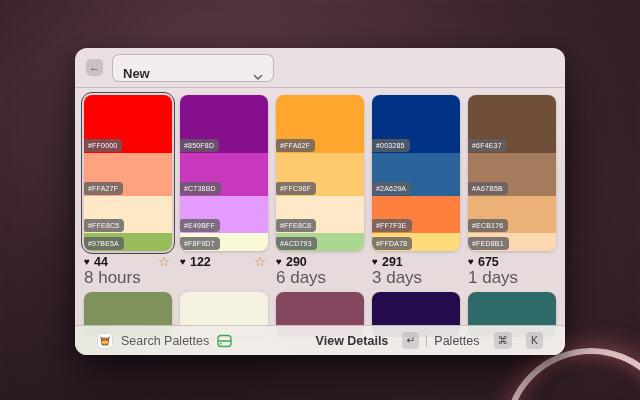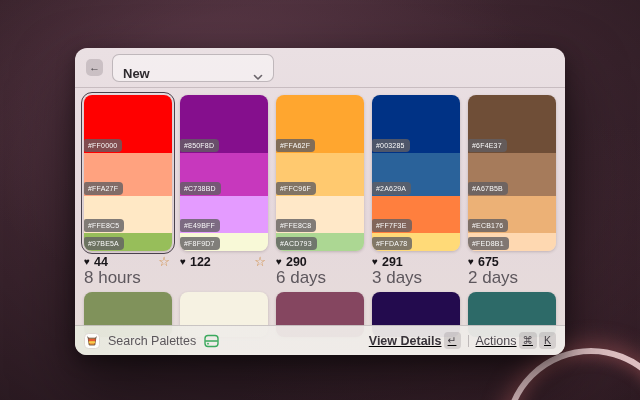--- a/index.html
+++ b/index.html
@@ -59,24 +59,24 @@
   .star { margin-left:auto; margin-right:2px; color:#cf8a3e; font-size:13px; line-height:1; }
   .age { font-size:17px; color:#5d575d; margin-top:3px; line-height:14px; }
 
   .row2 { margin-top:7px; }
   .card2 { height:45px; border-radius:8px; box-shadow:0 1px 3px rgba(60,40,50,0.22); }
 
   
   .footer { position:absolute; left:0; right:0; bottom:0; height:30px;
     background:linear-gradient(90deg, rgba(231,233,222,0.95) 0%, rgba(240,237,233,0.94) 28%, rgba(238,235,232,0.94) 100%);
     border-top:1px solid rgba(122,112,118,0.32);
-    display:flex; align-items:center; padding:0 9px; gap:8px; }
+    display:flex; align-items:center; padding:0 22px; gap:8px; }
   .ext-label { font-size:12.5px; color:#5b565b; }
   .footer-right { margin-left:auto; display:flex; align-items:center; gap:7px; }
-  .action-btn { display:flex; align-items:center; gap:2px; cursor:default;text-decoration:underline; }
+  .action-btn { display:flex; align-items:center; gap:14px; cursor:default; }
   .primary-label { font-size:12.5px; font-weight:600; color:#38333a; }
   .secondary-label { font-size:12.5px; color:#4e4950; }
   .keycap { min-width:17px; height:17px; padding:0 4px; border-radius:4px;
     background:rgba(118,110,116,0.22); color:#454046; font-size:10.5px;
     display:flex; align-items:center; justify-content:center; line-height:1; }
   .vdivider { width:1px; height:12px; background:rgba(100,92,98,0.35); }
   .icon-svg { display:block; }
 </style>
 </head>
 <body>
@@ -211,21 +211,21 @@
             </div>
           <div class="band b3" style="background: rgb(254, 216, 177);">
               <span class="chip">#FED8B1</span>
             </div>
         </div>
         <div class="meta">
           <div class="meta-top">
             <span class="heart">♥</span>
             <span class="count">675</span>
           </div>
-          <div class="age">2 days</div>
+          <div class="age">1 days</div>
         </div>
       </div>
     </div>
 
     <div class="row row2">
       <div class="cell">
           <div class="card2" style="background: rgb(128, 146, 91);"></div>
         </div>
       <div class="cell">
           <div class="card2" style="background: rgb(246, 242, 226);"></div>
@@ -257,20 +257,20 @@
       <circle cx="4" cy="9.7" r="0.9" fill="#3ba95d"></circle>
     </svg>
 
     <div class="footer-right">
       <div class="action-btn">
         <span class="primary-label">View Details</span>
         <span class="keycap">↵</span>
       </div>
       <div class="vdivider"></div>
       <div class="action-btn">
-        <span class="secondary-label">Actions</span>
+        <span class="secondary-label">Palettes</span>
         <span class="keycap">⌘</span>
         <span class="keycap">K</span>
       </div>
     </div>
   </div>
 
 </div>
 
 </body></html>

